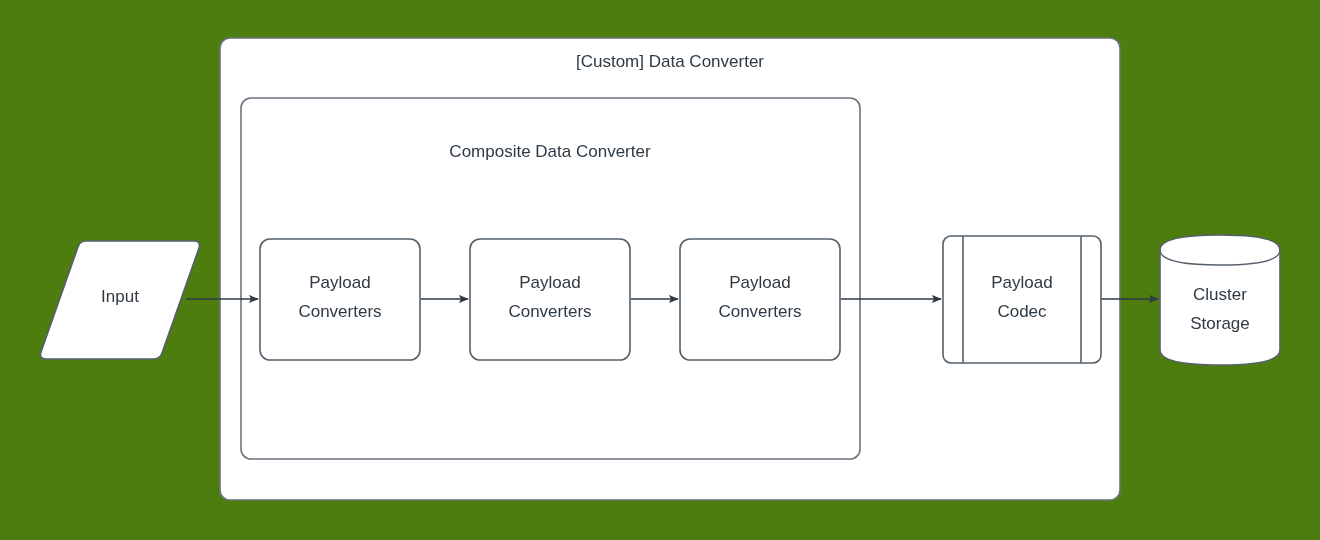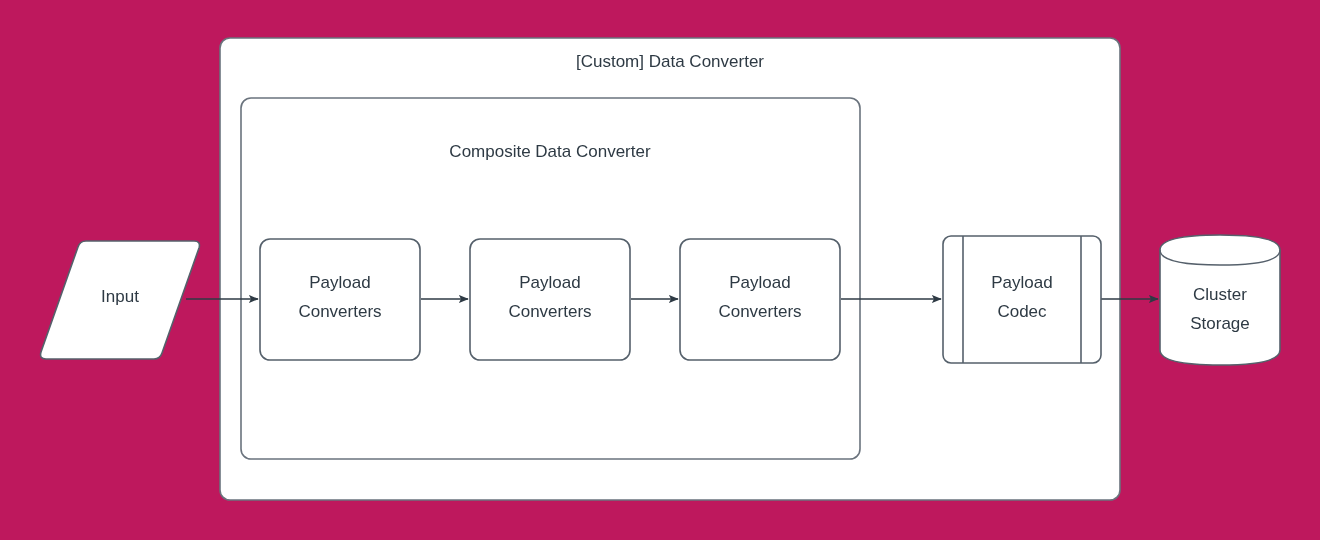--- a/index.html
+++ b/index.html
@@ -9,21 +9,21 @@
     background: #ffffff;
   }
   body {
     font-family: "Liberation Sans", sans-serif;
     -webkit-font-smoothing: antialiased;
   }
   #diagram-canvas {
     position: relative;
     width: 1320px;
     height: 540px;
-    background: #be185d;
+    background: #4d7c0f;
     overflow: hidden;
   }
   #diagram-svg {
     position: absolute;
     top: 0;
     left: 0;
     width: 1320px;
     height: 540px;
   }
   .shape-label {

